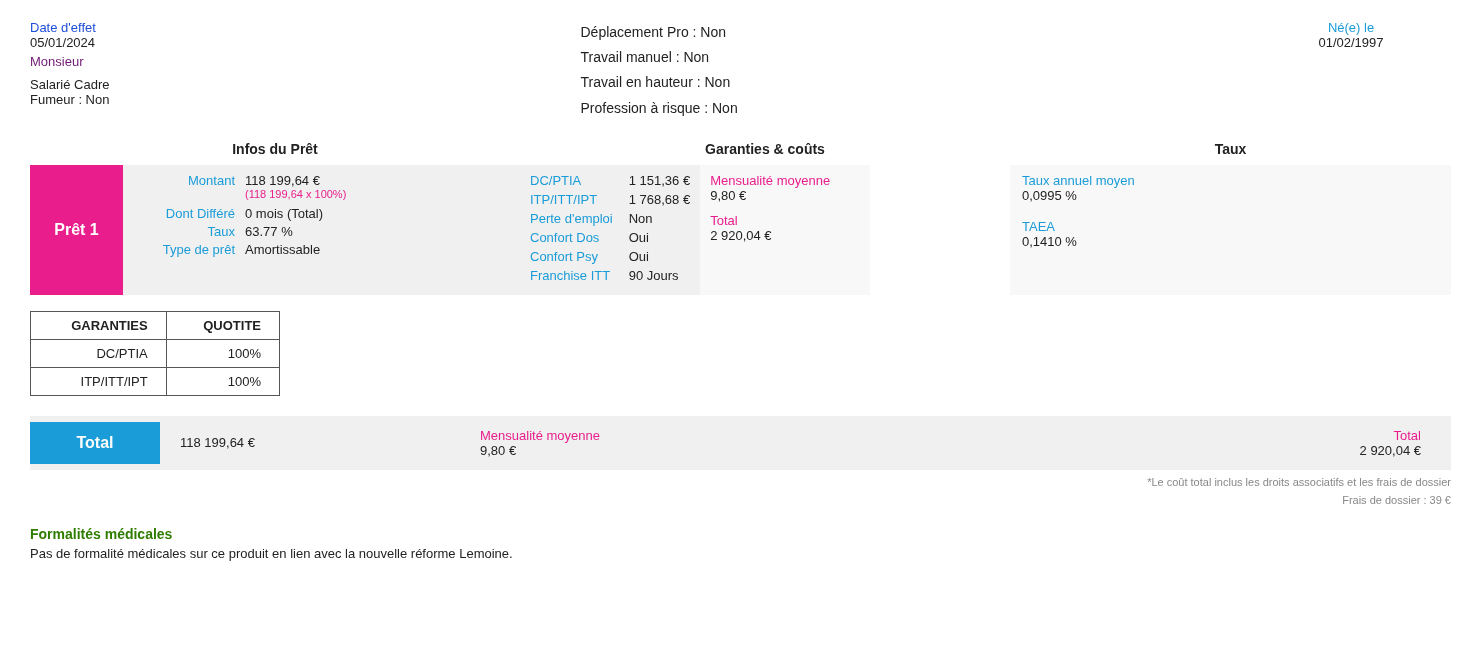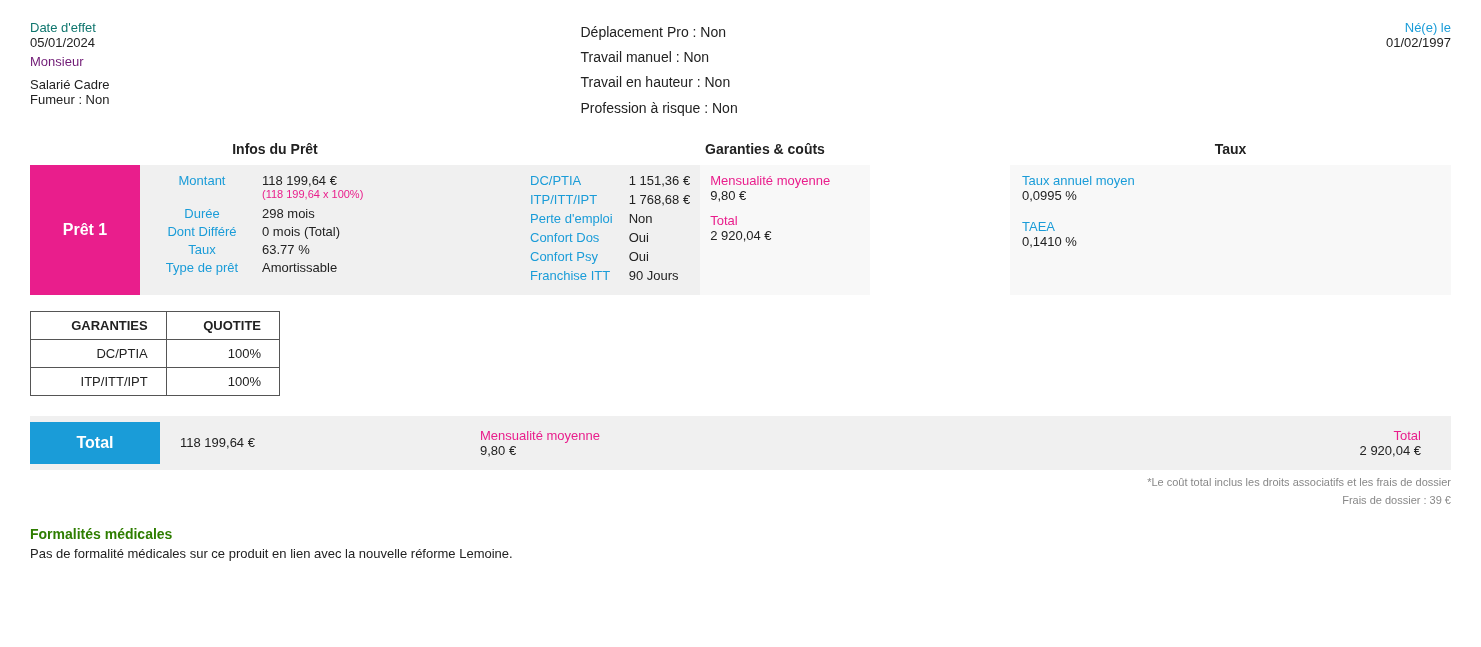--- a/index.html
+++ b/index.html
@@ -16,23 +16,23 @@
     .pink { color: #e91e8c; }
 
     
     .header-section {
       display: flex;
       justify-content: space-between;
       margin-bottom: 20px;
     }
     .header-left { min-width: 180px; }
     .header-center { min-width: 300px; }
-    .header-right { min-width: 200px; text-align: right; }
-
-    .date-label { color: #0f766e; font-size: 13px; }
+    .header-right { min-width: 200px; text-align: center; }
+
+    .date-label { color: #1d4ed8; font-size: 13px; }
     .date-value { font-size: 13px; margin-bottom: 4px; }
     .monsieur { color: #701a75; }
     .salarié { margin-top: 8px; font-size: 13px; }
 
     .center-info { font-size: 14px; line-height: 1.8; }
 
     .ne-label { color: #1a9cd8; font-size: 13px; }
     .ne-date { font-size: 13px; margin-top: 0; }
 
     
@@ -51,36 +51,36 @@
       align-items: stretch;
     }
     .pret-label-box {
       background: #e91e8c;
       color: #fff;
       font-weight: bold;
       font-size: 16px;
       display: flex;
       align-items: center;
       justify-content: center;
-      width: 110px;
+      width: 93px;
       min-height: 130px;
       padding: 10px;
     }
     .pret-details {
       background: #f0f0f0;
       flex: 1;
       padding: 8px 12px;
     }
     .pret-row {
       display: flex;
       justify-content: space-between;
       margin-bottom: 3px;
       font-size: 13px;
     }
-    .pret-row-label { color: #1a9cd8; text-align: center; min-width: 100px; }
+    .pret-row-label { color: #1a9cd8; text-align: right; min-width: 100px; }
     .pret-row-value { margin-left: 10px; flex: 1; }
     .pret-row-sub { color: #e91e8c; font-size: 11px; margin-bottom: 3px; }
 
     
     .garanties-container {
       flex: 0 0 490px;
     }
     .garanties-block {
       display: flex;
       align-items: stretch;
@@ -235,24 +235,20 @@
       <div class="pret-label-box">
         <span>Prêt 1</span>
       </div>
       <div class="pret-details">
         <div class="pret-row">
           <span class="pret-row-label blue">Montant</span>
           <div class="pret-row-value">
             <div>118 199,64 €</div>
             <div class="pret-row-sub">(118 199,64 x 100%)</div>
           </div>
-        </div>
-        <div class="pret-row">
-          <span class="pret-row-label blue">Durée</span>
-          <span class="pret-row-value">298 mois</span>
         </div>
         <div class="pret-row">
           <span class="pret-row-label blue">Dont Différé</span>
           <span class="pret-row-value">0 mois (Total)</span>
         </div>
         <div class="pret-row">
           <span class="pret-row-label blue">Taux</span>
           <span class="pret-row-value">63.77 %</span>
         </div>
         <div class="pret-row">

